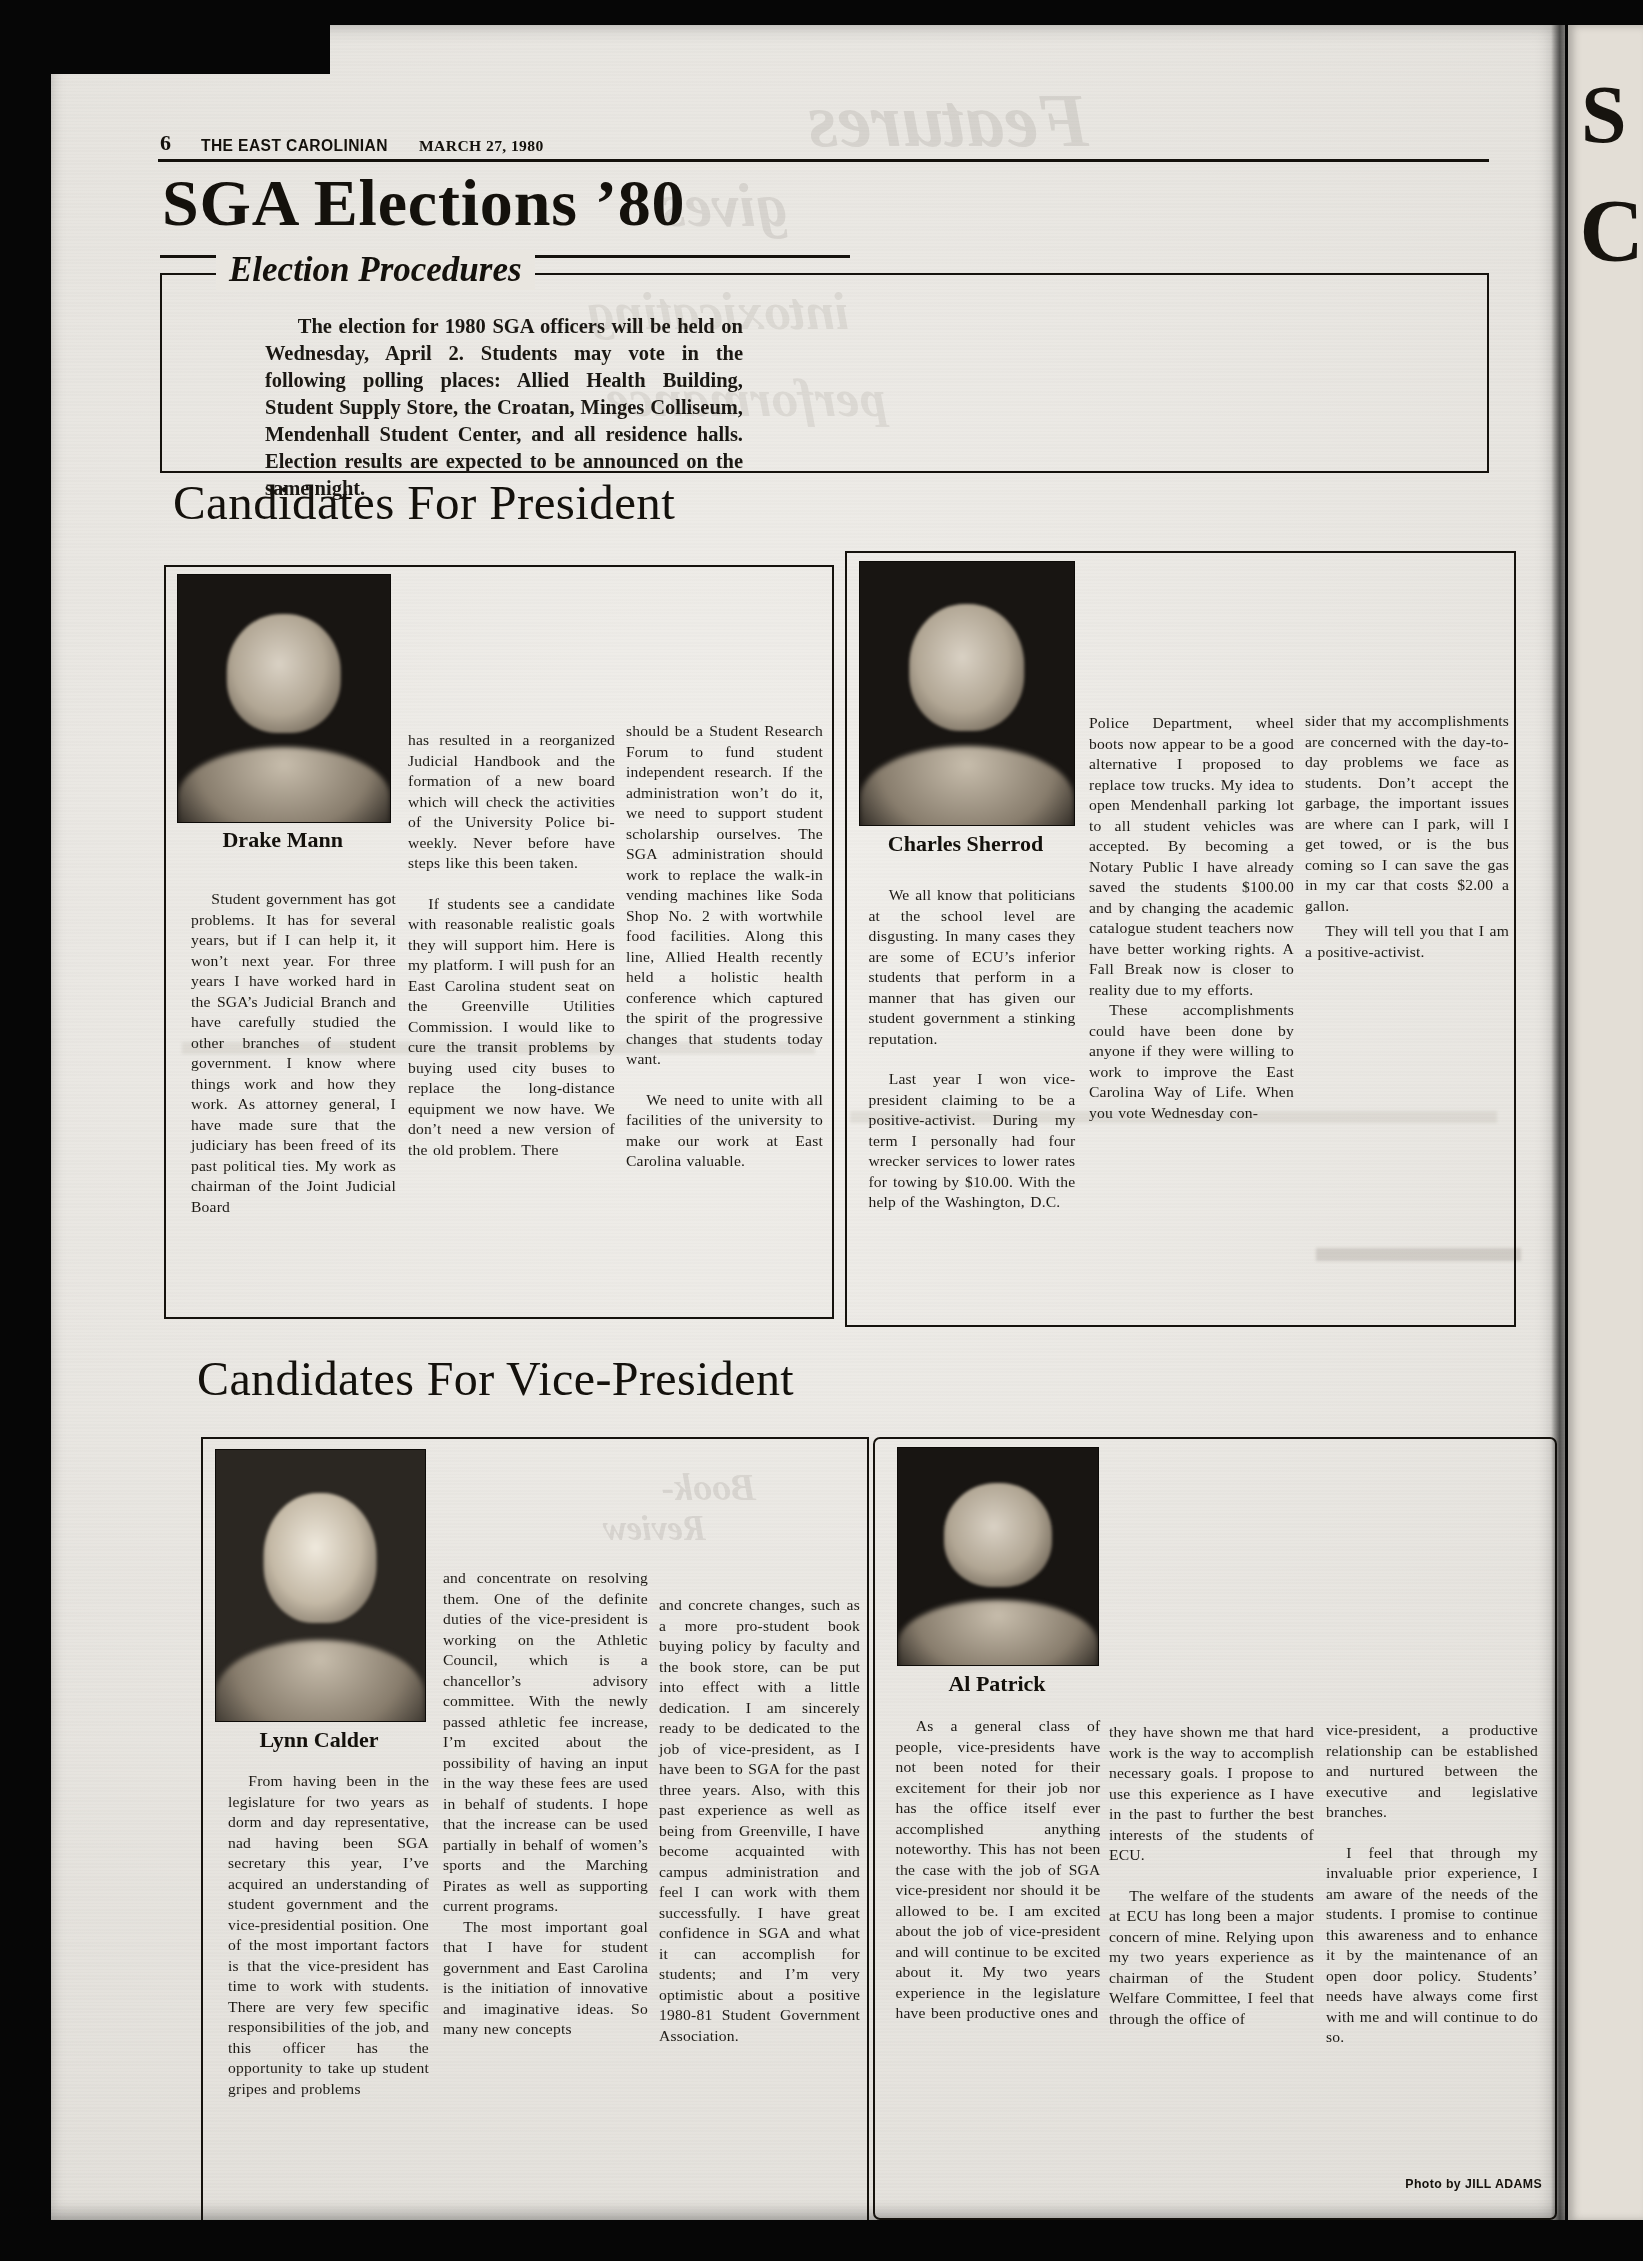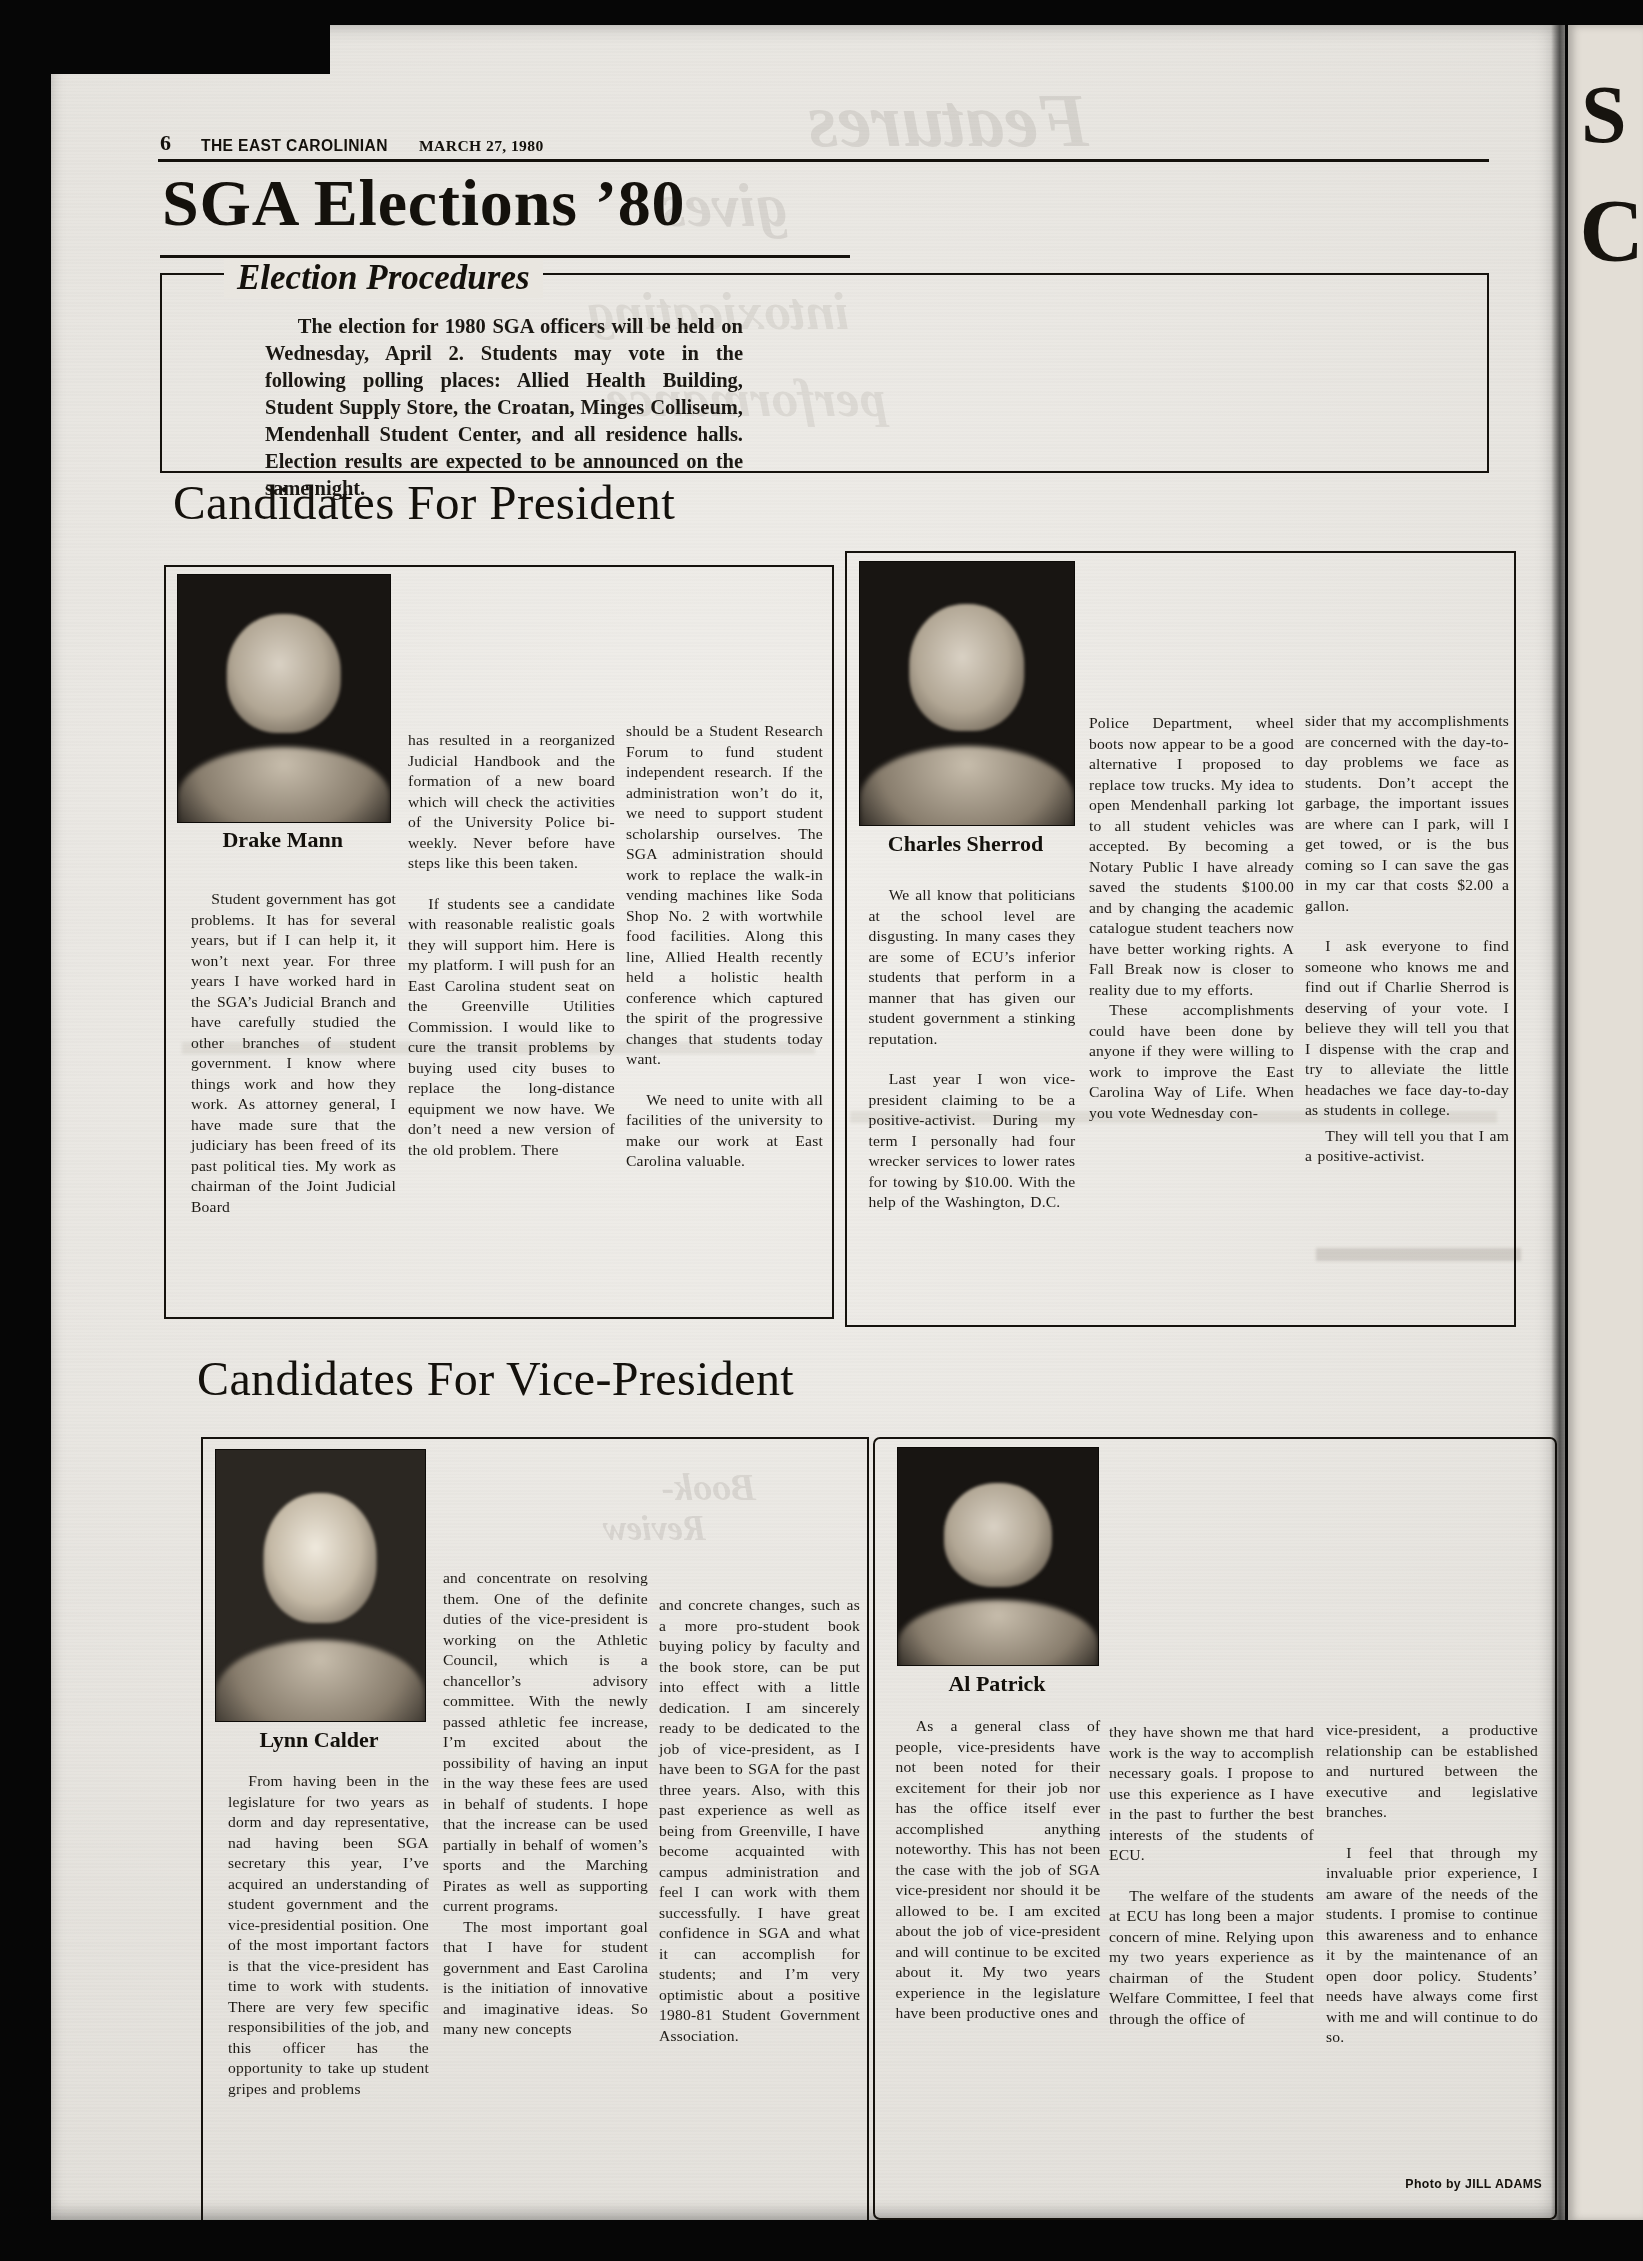--- a/index.html
+++ b/index.html
@@ -145,21 +145,21 @@
 
     <span class="pagenum">6</span>
     <span class="masthead">THE EAST CAROLINIAN</span>
     <span class="pubdate">MARCH 27, 1980</span>
     <div class="rule top"></div>
 
     <h1 class="main-headline" style="margin:0;">SGA Elections ’80</h1>
     <div class="rule headline"></div>
 
     <section class="proc-box">
-      <h2 class="proc-title" style="margin:8px;">Election Procedures</h2>
+      <h2 class="proc-title" style="margin:0;">Election Procedures</h2>
       <p class="proc-body">The election for 1980 SGA officers will be held on Wednesday, April 2. Students may vote in the following polling places: Allied Health Building, Student Supply Store, the Croatan, Minges Colliseum, Mendenhall Student Center, and all residence halls. Election results are expected to be announced on the same night.</p>
     </section>
 
     <h2 class="section-headline pres" style="margin:0;">Candidates For President</h2>
 
     <section class="box mann">
       <figure class="photo" style="left:10.7px; top:6.6px; width:212px; height:247px; margin:0;"></figure>
       <div class="cand-name" style="left:10.7px; top:260px; width:212px;">Drake Mann</div>
       <div class="col" style="left:25px; top:322px; width:205px;">
         <p class="ind">Student government has got problems. It has for several years, but if I can help it, it won’t next year. For three years I have worked hard in the SGA’s Judicial Branch and have carefully studied the other branches of student government. I know where things work and how they work. As attorney general, I have made sure that the judiciary has been freed of its past political ties. My work as chairman of the Joint Judicial Board</p>
@@ -180,21 +180,20 @@
       <div class="col" style="left:21.4px; top:332px; width:207px;">
         <p class="ind">We all know that politicians at the school level are disgusting. In many cases they are some of ECU’s inferior students that perform in a manner that has given our student government a stinking reputation.</p>
         <p class="ind gap">Last year I won vice-president claiming to be a positive-activist. During my term I personally had four wrecker services to lower rates for towing by $10.00. With the help of the Washington, D.C.</p>
       </div>
       <div class="col" style="left:242px; top:160px; width:205px;">
         <p>Police Department, wheel boots now appear to be a good alternative I proposed to replace tow trucks. My idea to open Mendenhall parking lot to all student vehicles was accepted. By becoming a Notary Public I have already saved the students $100.00 and by changing the academic catalogue student teachers now have better working rights. A Fall Break now is closer to reality due to my efforts.</p>
         <p class="ind">These accomplishments could have been done by anyone if they were willing to work to improve the East Carolina Way of Life. When you vote Wednesday con-</p>
       </div>
       <div class="col" style="left:458px; top:158px; width:204px;">
         <p>sider that my accomplishments are concerned with the day-to-day problems we face as students. Don’t accept the garbage, the important issues are where can I park, will I get towed, or is the bus coming so I can save the gas in my car that costs $2.00 a gallon.</p>
-        <p class="ind gap">I ask everyone to find someone who knows me and find out if Charlie Sherrod is deserving of your vote. I believe they will tell you that I dispense with the crap and try to alleviate the little headaches we face day-to-day as students in college.</p>
         <p class="ind sgap">They will tell you that I am a positive-activist.</p>
       </div>
     </section>
 
     <h2 class="section-headline vp" style="margin:0;">Candidates For Vice-President</h2>
 
     <section class="box calder">
       <figure class="photo lighter" style="left:11.5px; top:10px; width:209px; height:271px; margin:0;"></figure>
       <div class="cand-name" style="left:11.5px; top:288px; width:209px;">Lynn Calder</div>
       <div class="col" style="left:25px; top:332px; width:201px;">

